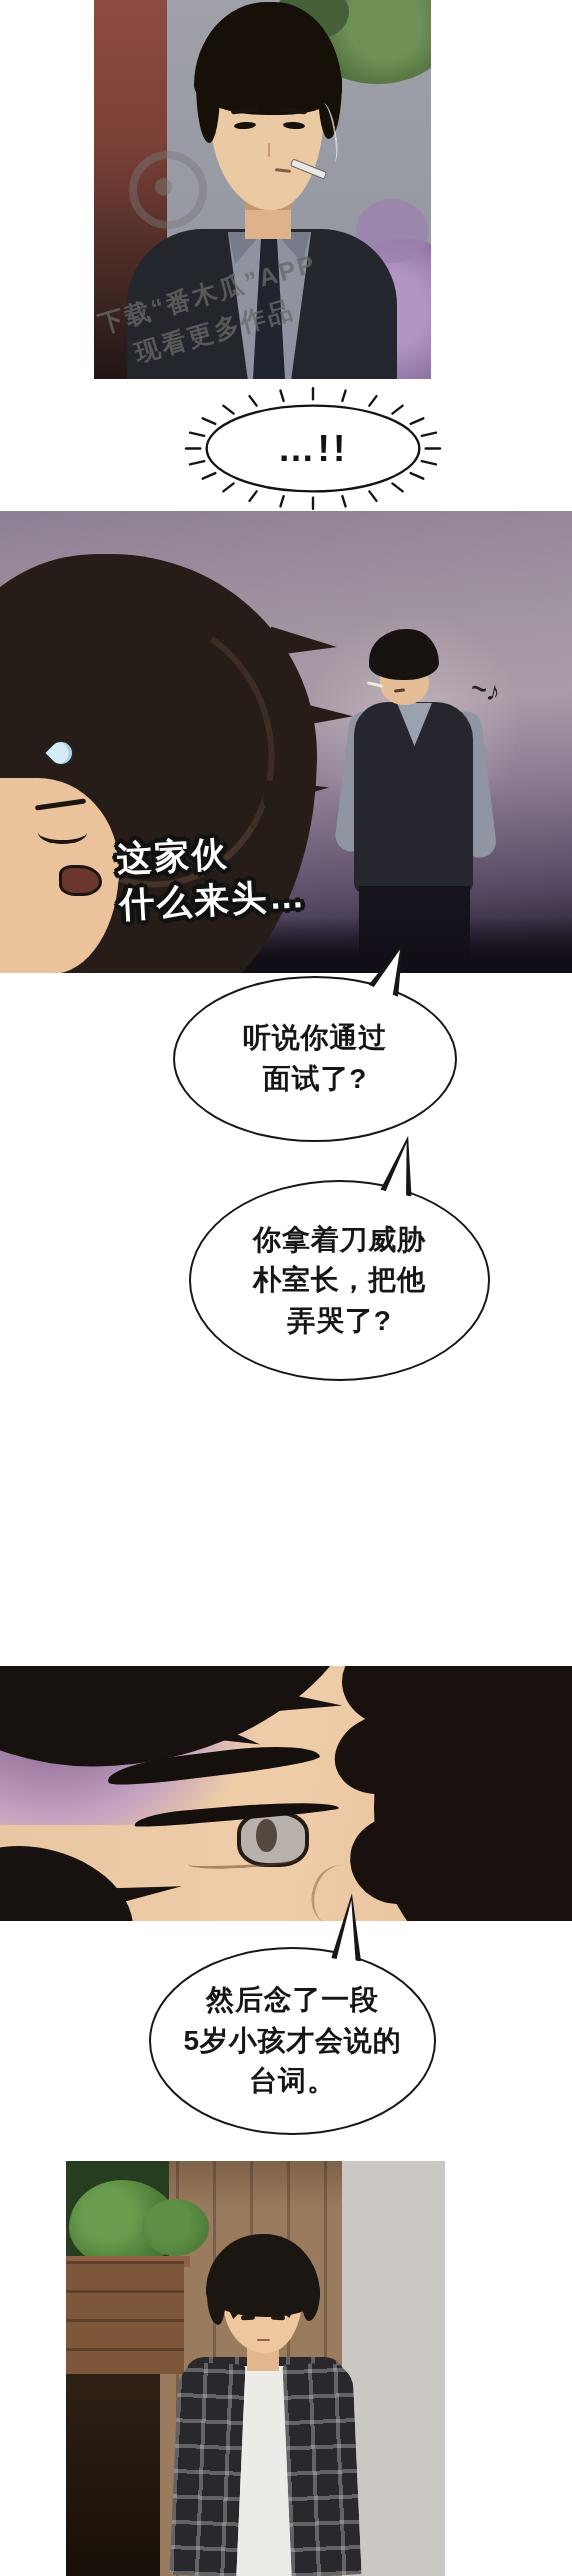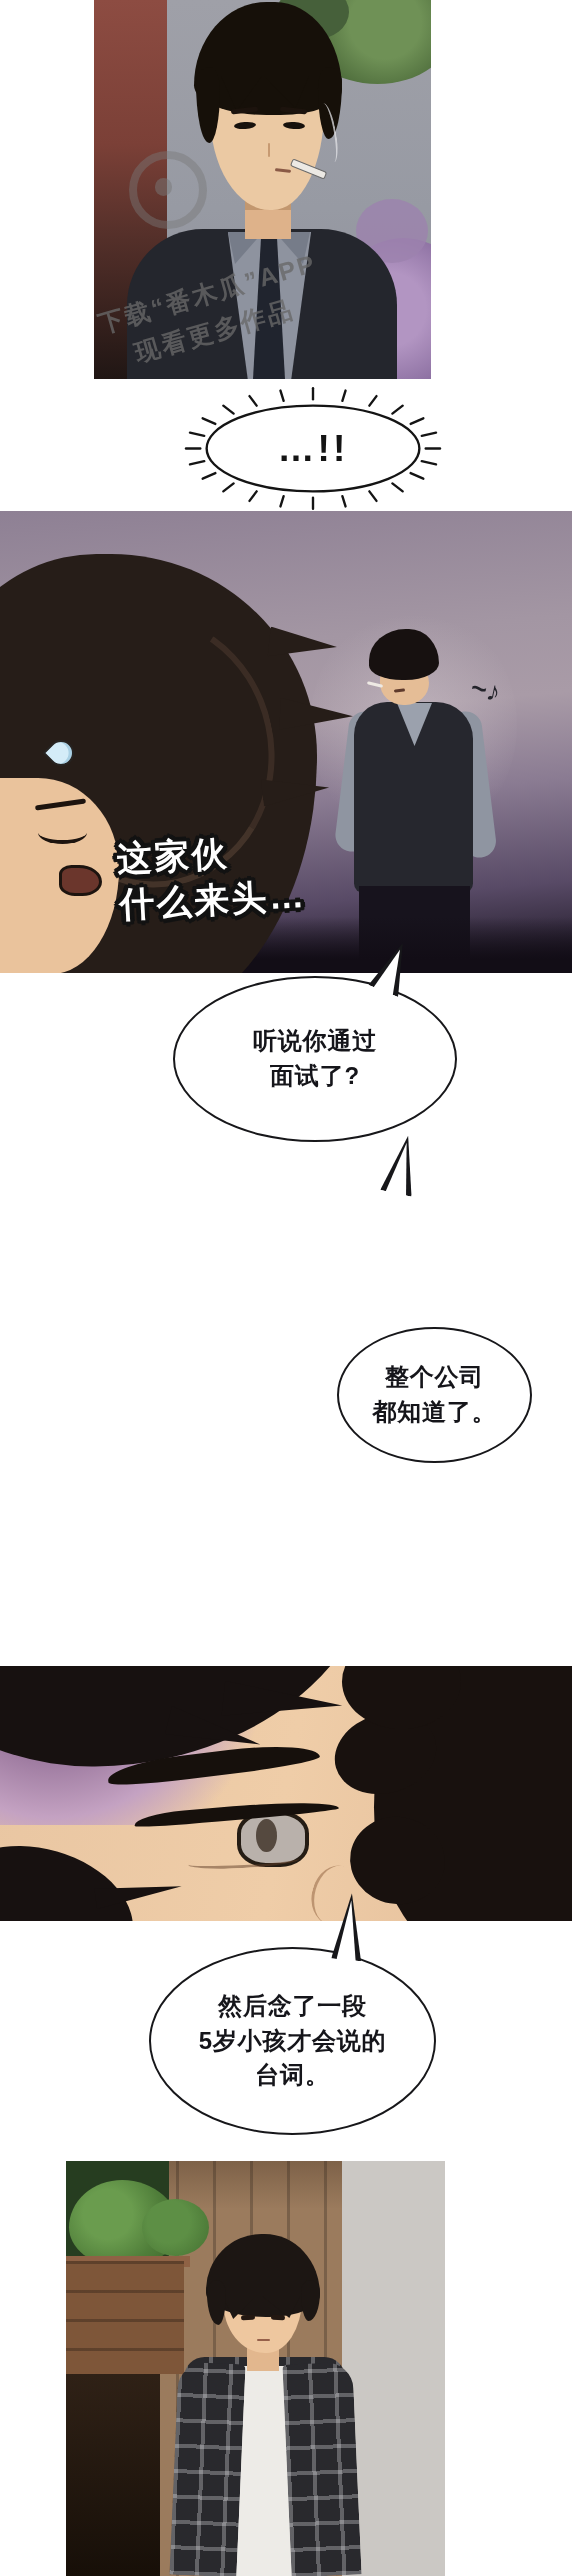--- a/index.html
+++ b/index.html
@@ -103,21 +103,21 @@
   .p2-note{left:471px;top:164px;font-size:27px;font-weight:bold;color:#23232a;transform:rotate(12deg);}
   .p2-caption{left:118px;top:320px;font-size:35px;font-weight:bold;color:#ffffff;white-space:pre-line;
           line-height:1.3;letter-spacing:2.4px;transform:rotate(-3deg);
           text-shadow:-3.2px -3.2px 0 #121212,3.2px -3.2px 0 #121212,-3.2px 3.2px 0 #121212,3.2px 3.2px 0 #121212,
           -4.8px 0 0 #121212,4.8px 0 0 #121212,0 -4.8px 0 #121212,0 4.8px 0 #121212,
           -4px 2.4px 0 #121212,4px 2.4px 0 #121212,-4px -2.4px 0 #121212,4px -2.4px 0 #121212;}
 
   
   .bubble{background:#ffffff;border:2.4px solid #17171a;border-radius:50%;z-index:6;
           display:flex;align-items:center;justify-content:center;text-align:center;}
-  .bubble span{white-space:pre-line;font-size:24px;font-weight:700;line-height:1.45;
+  .bubble span{white-space:pre-line;font-size:28px;font-weight:700;line-height:1.45;
           letter-spacing:0.8px;color:#15151a;}
   .b1{left:173px;top:976px;width:280px;height:162px;}
   .b2{left:189px;top:1180px;width:297px;height:197px;}
   .b3{left:337px;top:1327px;width:191px;height:132px;z-index:8;}
   .b4{left:132px;top:1504px;width:280px;height:165px;z-index:8;}
   .b5{left:149px;top:1947px;width:283px;height:184px;}
   .tail{z-index:7;}
   .tail i{position:absolute;display:block;}
   .t-out{inset:0;background:#17171a;clip-path:polygon(50% 0,100% 100%,0 100%);}
   .t-in{left:4.8px;right:4.8px;top:7.2px;bottom:-4px;background:#ffffff;clip-path:polygon(50% 0,100% 100%,0 100%);}
@@ -300,25 +300,26 @@
     </div>
   <div class="bubble b1">
     <span>听说你通过
 面试了?</span>
   </div>
 
   <div class="tail t2">
       <i class="t-out"></i>
       <i class="t-in"></i>
     </div>
-
-  <div class="bubble b3">
-    <span>整个公司
-都知道了。</span>
-  </div>
+  <div class="bubble b2">
+    <span>你拿着刀威胁
+朴室长，把他
+弄哭了?</span>
+  </div>
+
 
 
   <section id="panel3" class="panel">
     <div class="p3-purple"></div>
     <div class="p3-hair-top"></div>
     <div class="p3-spike1"></div>
     <div class="p3-spike2"></div>
     <div class="p3-brow"></div>
     <div class="p3-iris"></div>
     <div class="p3-pupil"></div>

